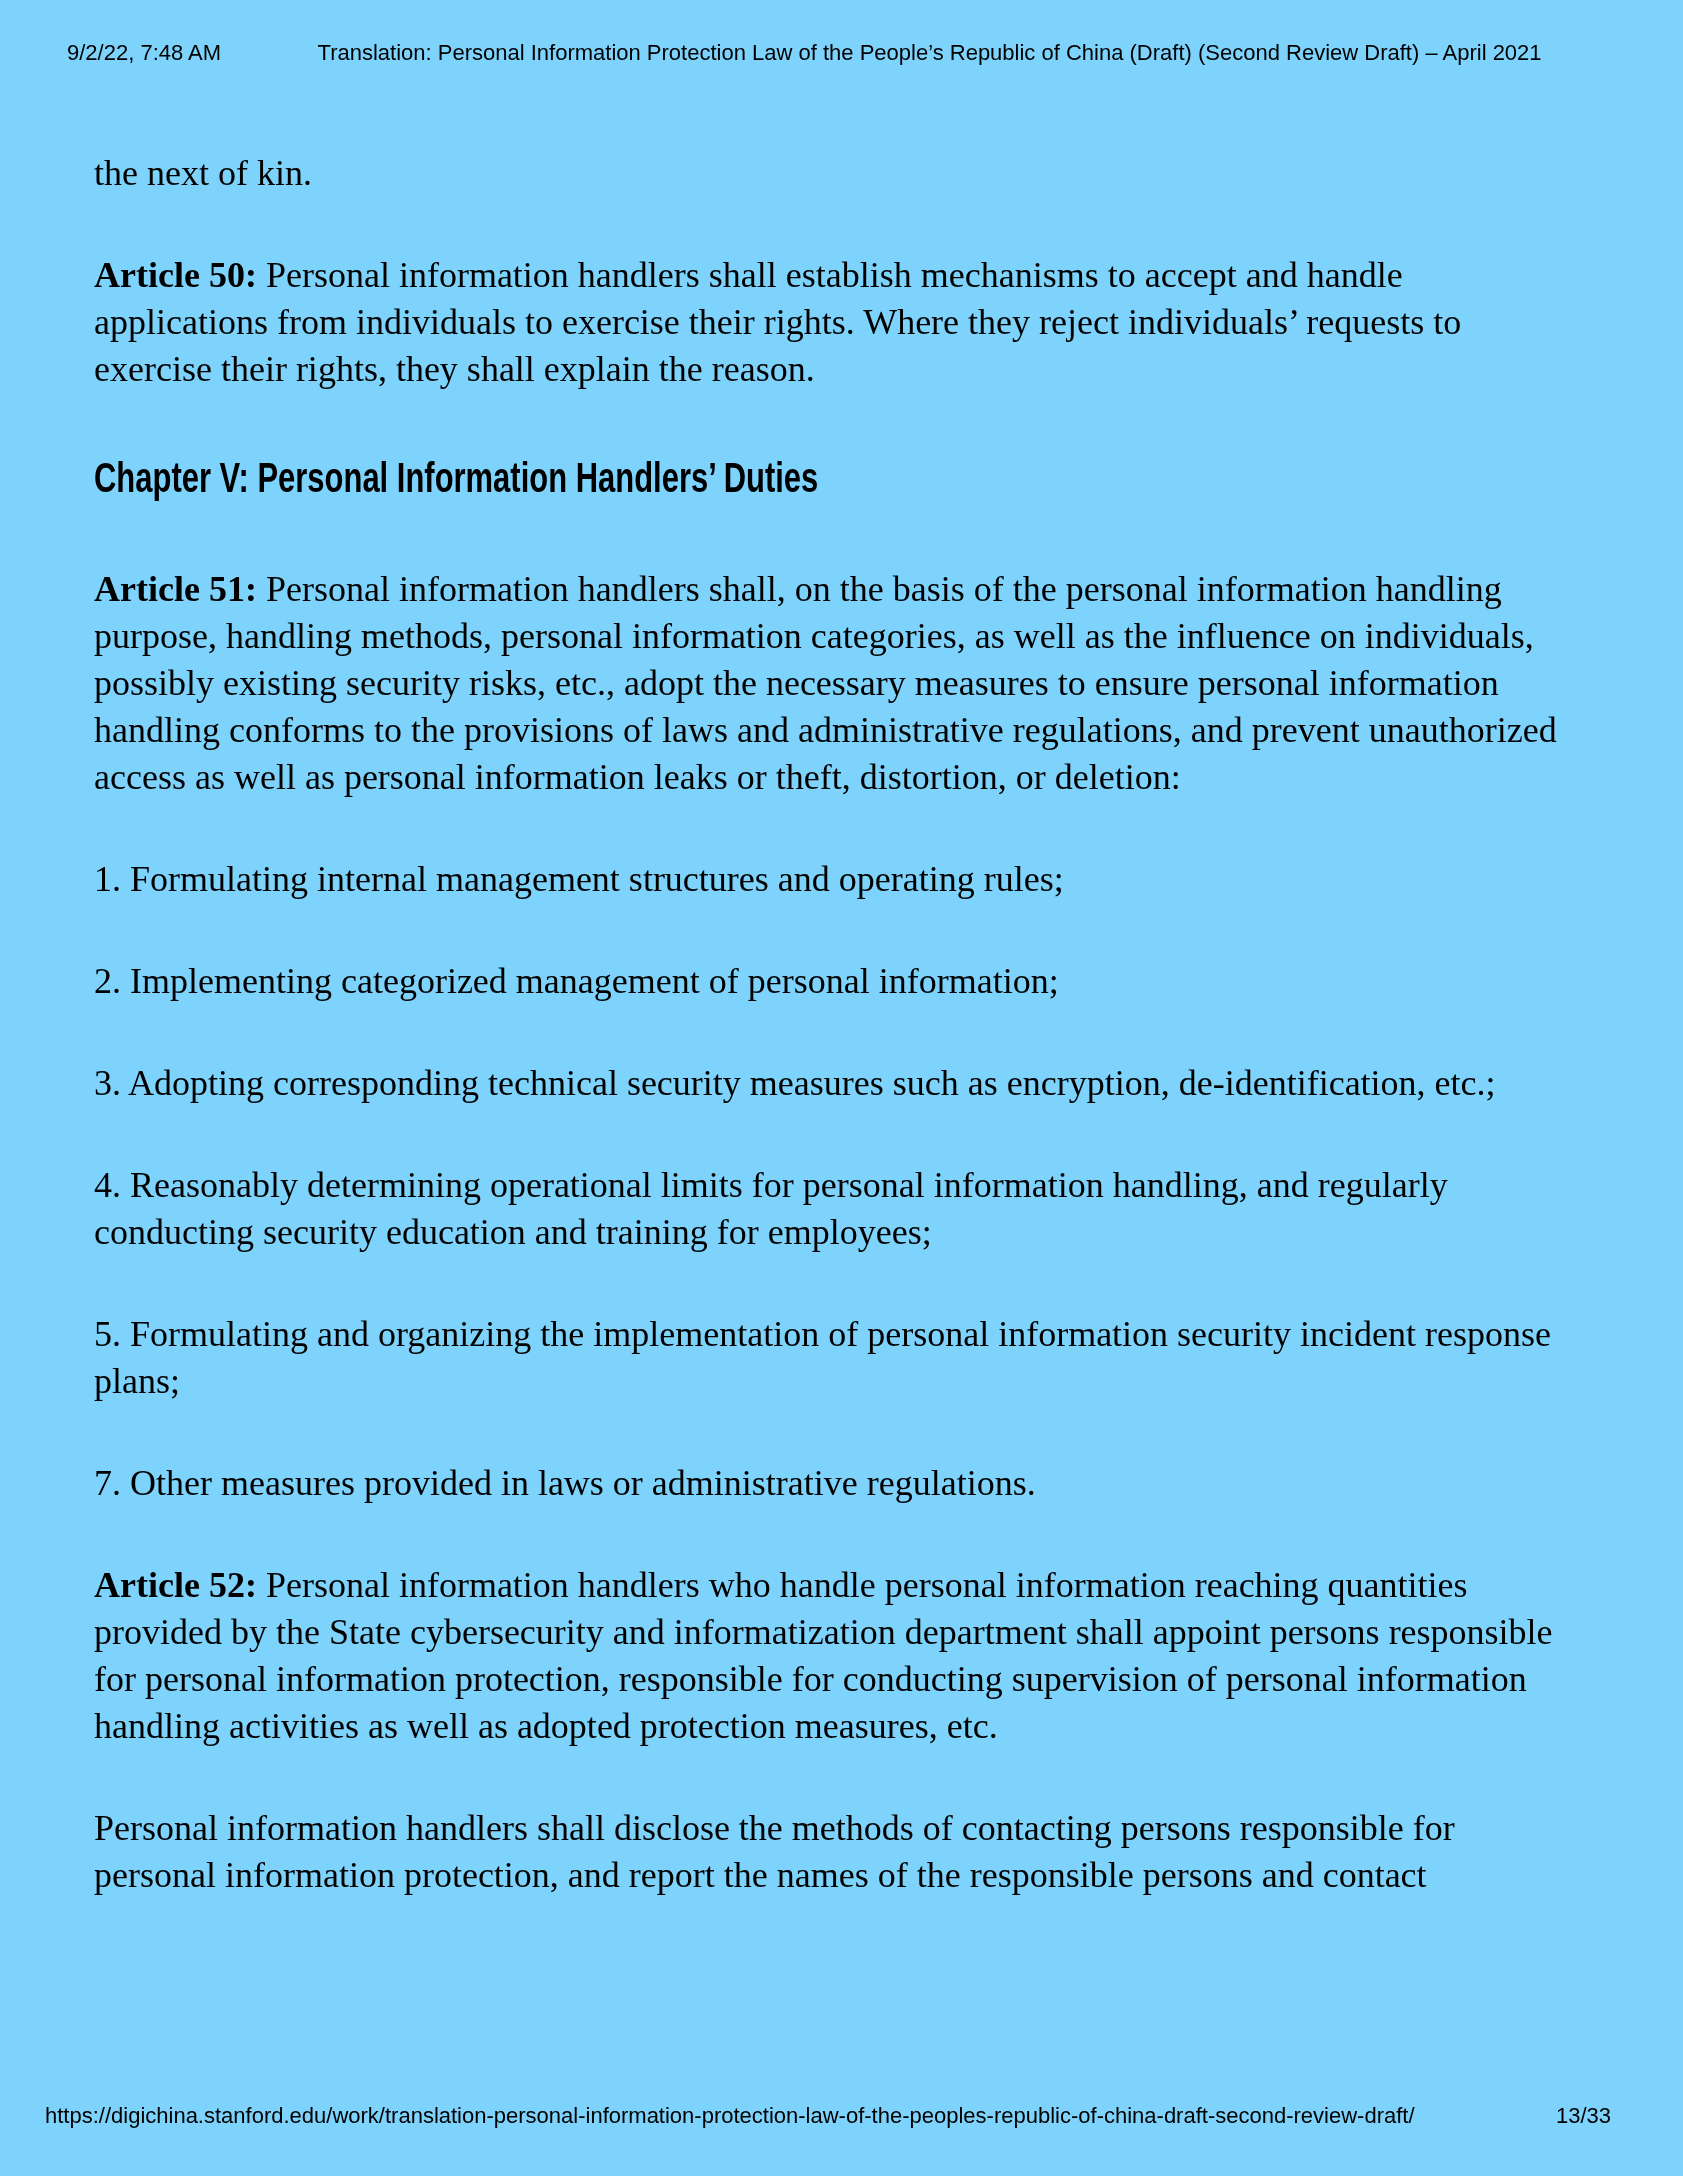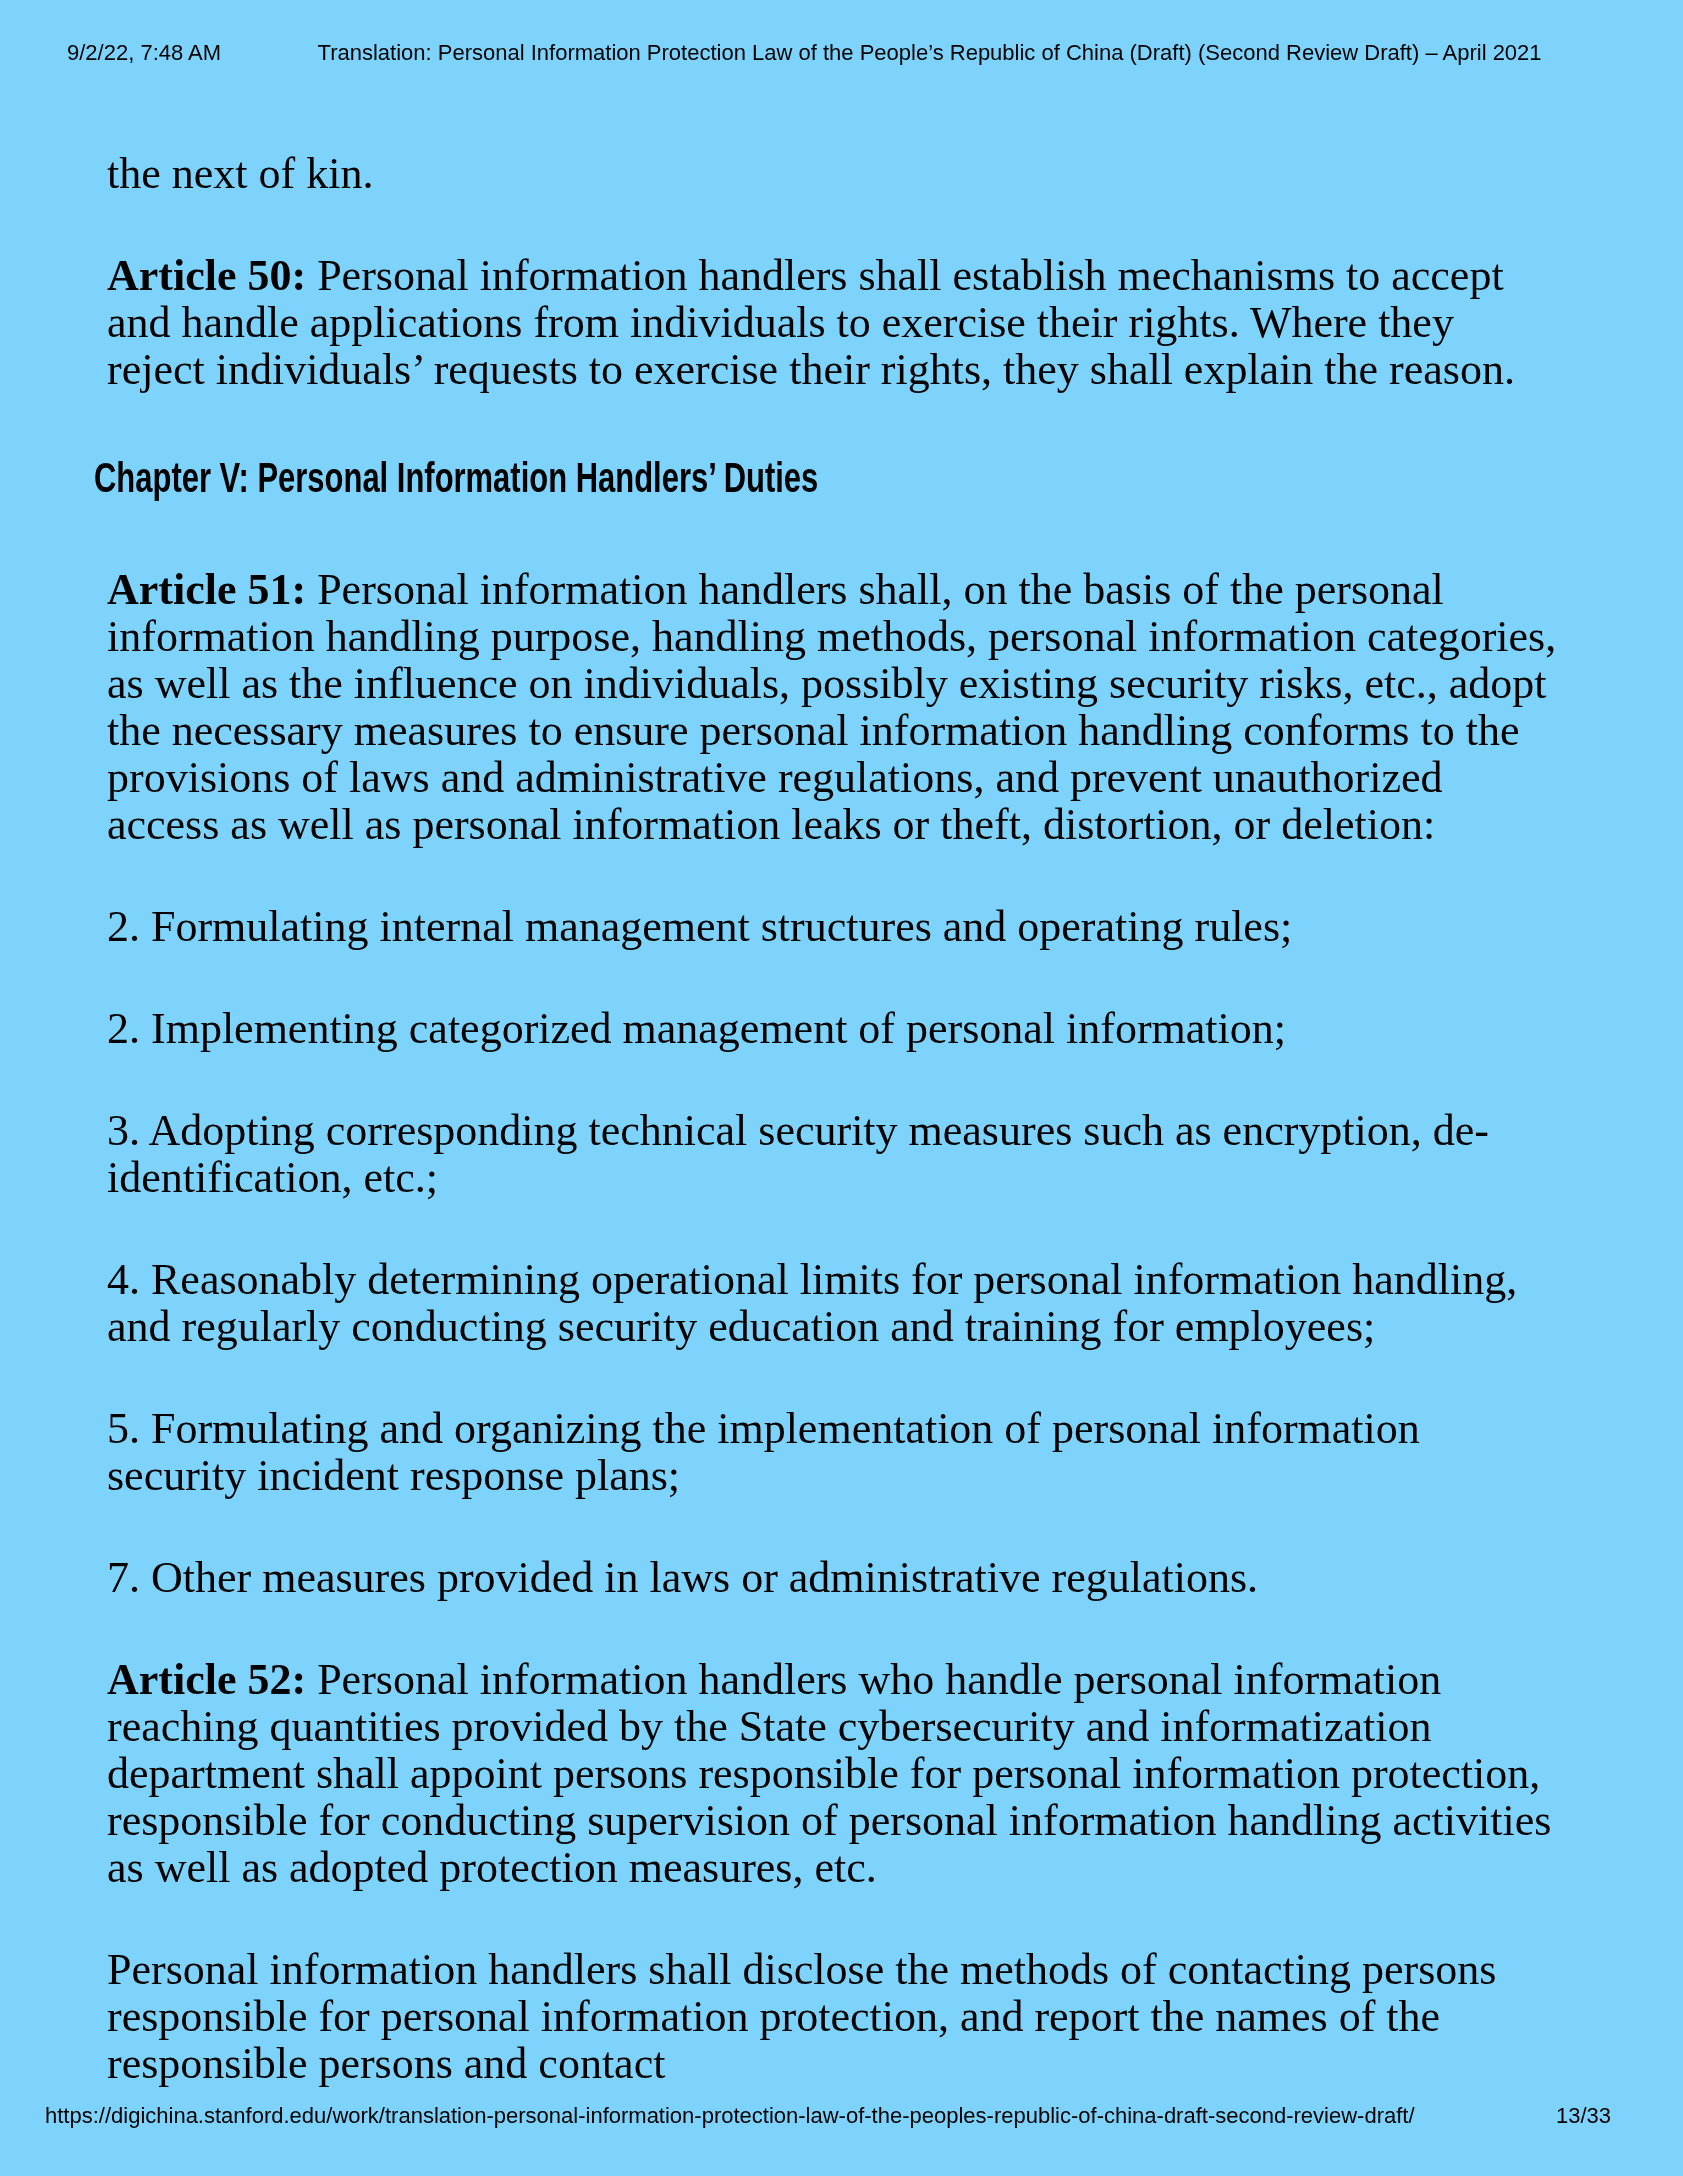--- a/index.html
+++ b/index.html
@@ -36,22 +36,22 @@
     text-align: center;
     white-space: nowrap;
   }
   .content {
     position: absolute;
     left: 94px;
     top: 150px;
     width: 1465px;
   }
   .content p {
-    margin: 0 0 55px 13px;
-    font-size: 44px;
+    margin: 0 0 55px 0;
+    font-size: 36px;
     line-height: 47px;
     color: #000000;
   }
   .content p strong {
     font-weight: 700;
   }
   .content h2 {
     margin: 57px 0 61px 0;
     font-family: "Liberation Sans", sans-serif;
     font-weight: 700;
@@ -91,21 +91,21 @@
   <header class="print-header">
     <span class="print-datetime">9/2/22, 7:48 AM</span>
     <span class="print-title">Translation: Personal Information Protection Law of the People’s Republic of China (Draft) (Second Review Draft) – April 2021</span>
   </header>
 
   <main class="content" id="doc">
       <p><span>the next of kin.</span></p>
       <p><strong>Article 50:</strong> <span>Personal information handlers shall establish mechanisms to accept and handle applications from individuals to exercise their rights. Where they reject individuals’ requests to exercise their rights, they shall explain the reason.</span></p>
       <h2>Chapter V: Personal Information Handlers’ Duties</h2>
       <p><strong>Article 51:</strong> <span>Personal information handlers shall, on the basis of the personal information handling purpose, handling methods, personal information categories, as well as the influence on individuals, possibly existing security risks, etc., adopt the necessary measures to ensure personal information handling conforms to the provisions of laws and administrative regulations, and prevent unauthorized access as well as personal information leaks or theft, distortion, or deletion:</span></p>
-      <p><span>2. Formulating internal management structures and operating rules;</span></p>
+      <p><span>1. Formulating internal management structures and operating rules;</span></p>
       <p><span>2. Implementing categorized management of personal information;</span></p>
       <p><span>3. Adopting corresponding technical security measures such as encryption, de-identification, etc.;</span></p>
       <p><span>4. Reasonably determining operational limits for personal information handling, and regularly conducting security education and training for employees;</span></p>
       <p><span>5. Formulating and organizing the implementation of personal information security incident response plans;</span></p>
       <p><span>7. Other measures provided in laws or administrative regulations.</span></p>
       <p><strong>Article 52:</strong> <span>Personal information handlers who handle personal information reaching quantities provided by the State cybersecurity and informatization department shall appoint persons responsible for personal information protection, responsible for conducting supervision of personal information handling activities as well as adopted protection measures, etc.</span></p>
       <p><span>Personal information handlers shall disclose the methods of contacting persons responsible for personal information protection, and report the names of the responsible persons and contact</span></p>
     </main>
 
   <footer class="print-footer">

